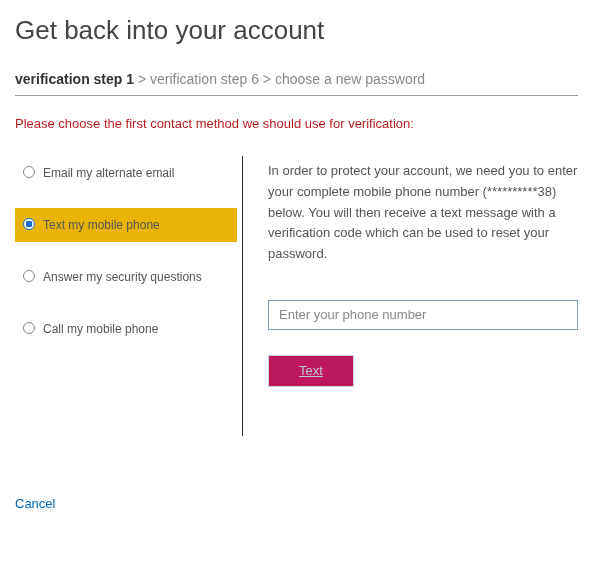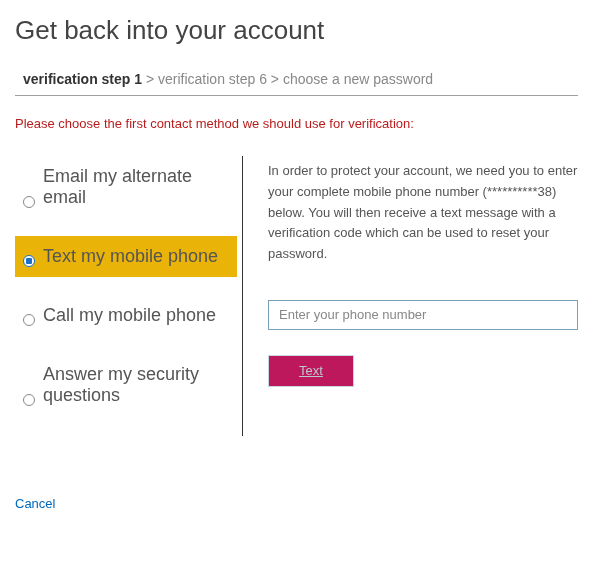--- a/index.html
+++ b/index.html
@@ -24,41 +24,40 @@
     .breadcrumb {
       font-size: 14px;
       color: #888;
       padding-bottom: 8px;
       border-bottom: 1px solid #a0a0a0;
       margin-bottom: 20px;
     }
     .breadcrumb .current {
       font-weight: 600;
       color: #333;
-      margin-left: 8px;
     }
     .instruction {
       font-size: 13px;
       color: #b91c1c;
       margin-bottom: 25px;
     }
     .content-row {
       display: flex;
       min-height: 280px;
     }
     .options-col {
       width: 230px;
       border-right: 1px solid #333;
       padding-right: 5px;
     }
     .option {
       display: flex;
-      align-items: flex-end;
+      align-items: flex-start;
       padding: 10px 8px;
-      font-size: 18px;
+      font-size: 12px;
       color: #555;
       cursor: pointer;
       margin-bottom: 18px;
     }
     .option.selected {
       background: #eab308;
     }
     .radio {
       width: 12px;
       height: 12px;
@@ -153,26 +152,26 @@
 
     <div class="option selected">
       <span class="radio">
           <span class="dot"></span>
         </span>
       <span>Text my mobile phone</span>
     </div>
 
     <div class="option">
       <span class="radio"></span>
-      <span>Call my mobile phone</span>
+      <span>Answer my security questions</span>
     </div>
 
     <div class="option">
       <span class="radio"></span>
-      <span>Answer my security questions</span>
+      <span>Call my mobile phone</span>
     </div>
 
   </div>
 
   <div class="details-col">
     <p class="details-text">In order to protect your account, we need you to enter your complete mobile phone number (**********38) below. You will then receive a text message with a verification code which can be used to reset your password.</p>
 
     <input type="text" class="phone-input" placeholder="Enter your phone number" style="">
 
     <button class="text-button">Text</button>

